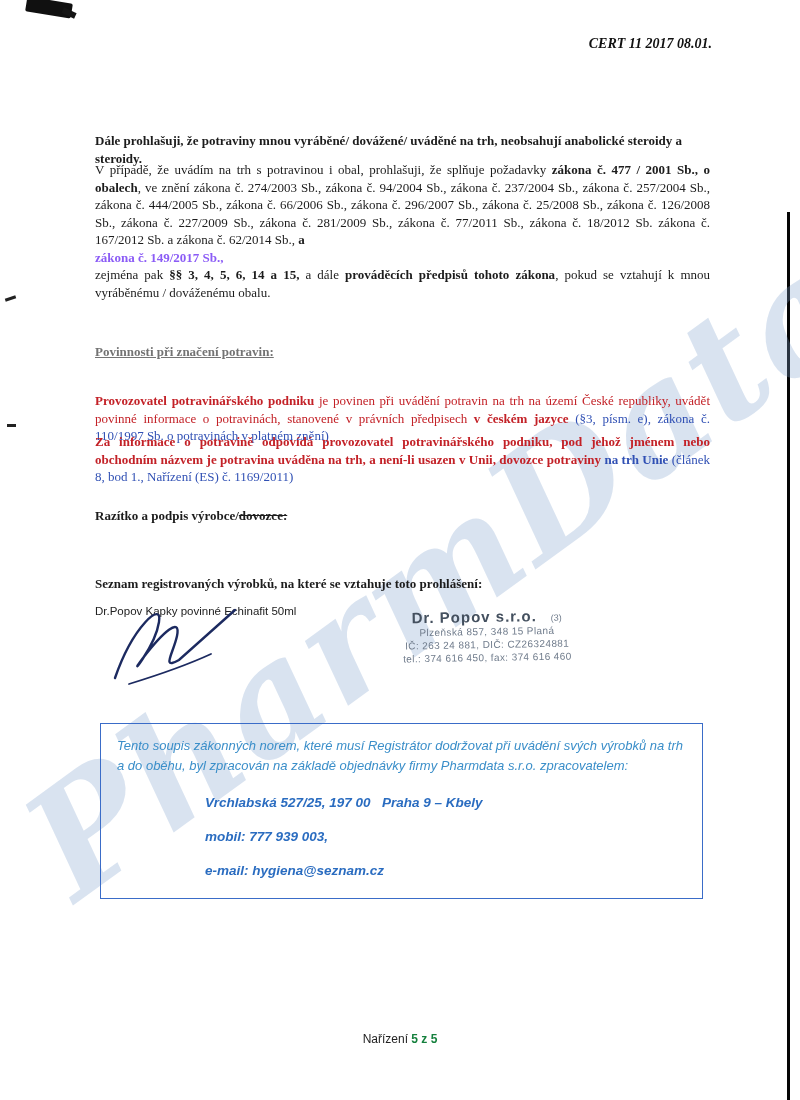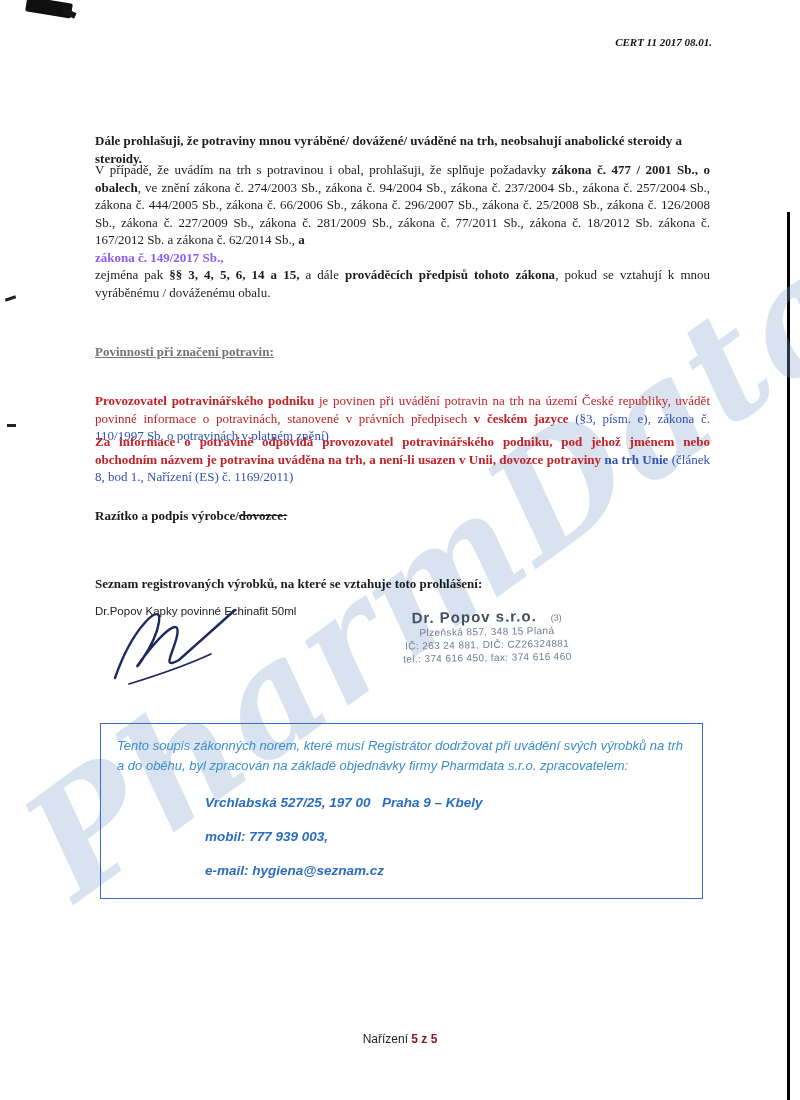--- a/index.html
+++ b/index.html
@@ -13,21 +13,21 @@
   .left-dash1{position:absolute;left:5px;top:297px;width:11px;height:3px;background:#222;transform:rotate(-18deg);}
   .left-dash2{position:absolute;left:7px;top:424px;width:9px;height:3px;background:#222;}
   
   .watermark{position:absolute;left:-70px;top:420px;width:1200px;
              font-family:"DejaVu Serif",serif;font-style:italic;font-weight:bold;
              font-size:150px;letter-spacing:3px;white-space:nowrap;
              color:rgba(128,163,205,0.30);transform:rotate(-36deg);transform-origin:50% 50%;
              pointer-events:none;}
   
   .hdr{position:absolute;left:0;top:36px;width:712px;text-align:right;
-       font-style:italic;font-weight:600;font-size:11px;color:#111;}
+       font-style:italic;font-weight:600;font-size:14px;color:#111;}
   
   .blk{position:absolute;left:95px;width:615px;font-size:13px;line-height:17.5px;}
   .b{font-weight:bold;}
   .red{color:#8b5cf6;}
   .blue{color:#3050b4;}
   .justify{text-align:justify;}
   .block-line{display:block;}
   .p1{top:88px;font-weight:bold;margin-top:44px;}
   .p2{top:148px;}
   .heading-red{top:330px;font-weight:bold;color:#737373;text-decoration:underline;}
@@ -48,21 +48,21 @@
   .stamp-note{font-size:9px;color:#707c8c;font-weight:normal;margin-left:14px;letter-spacing:0;}
   .stamp-line{font-size:10px;color:#707c8c;line-height:13px;letter-spacing:0.4px;}
   
   .reg-box{position:absolute;left:100px;top:723px;width:569px;border:1.5px solid #3a6cc8;
            padding:12px 16px 20px 16px;font-family:"Liberation Sans",sans-serif;font-style:italic;}
   .reg-intro{font-size:13px;line-height:20px;color:#3a8ec9;white-space:pre-wrap;}
   .reg-line{font-size:13.5px;font-weight:bold;color:#2a6cc0;margin:19px 0 0 88px;white-space:pre-wrap;}
   
   .footer{position:absolute;left:0;top:1032px;width:800px;text-align:center;
           font-family:"Liberation Sans",sans-serif;font-size:12px;color:#222;}
-  .footer .b{font-weight:bold;color:#7f1d1d;}
+  .footer .b{font-weight:bold;color:#15803d;}
 </style>
 </head>
 <body>
 
 <div class="page">
 
   <div class="corner-blob"></div>
   <div class="corner-blob2"></div>
   <div class="edge-line"></div>
   <div class="left-dash1"></div>

